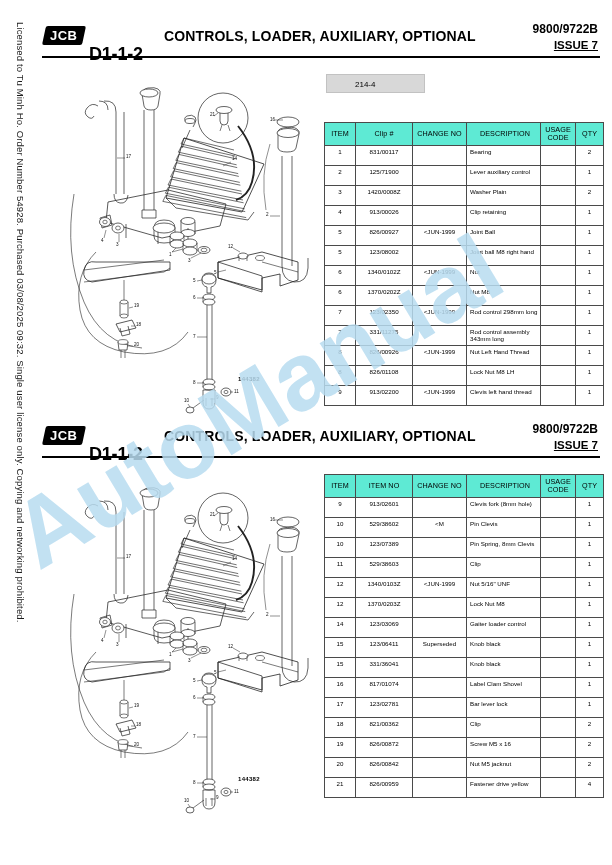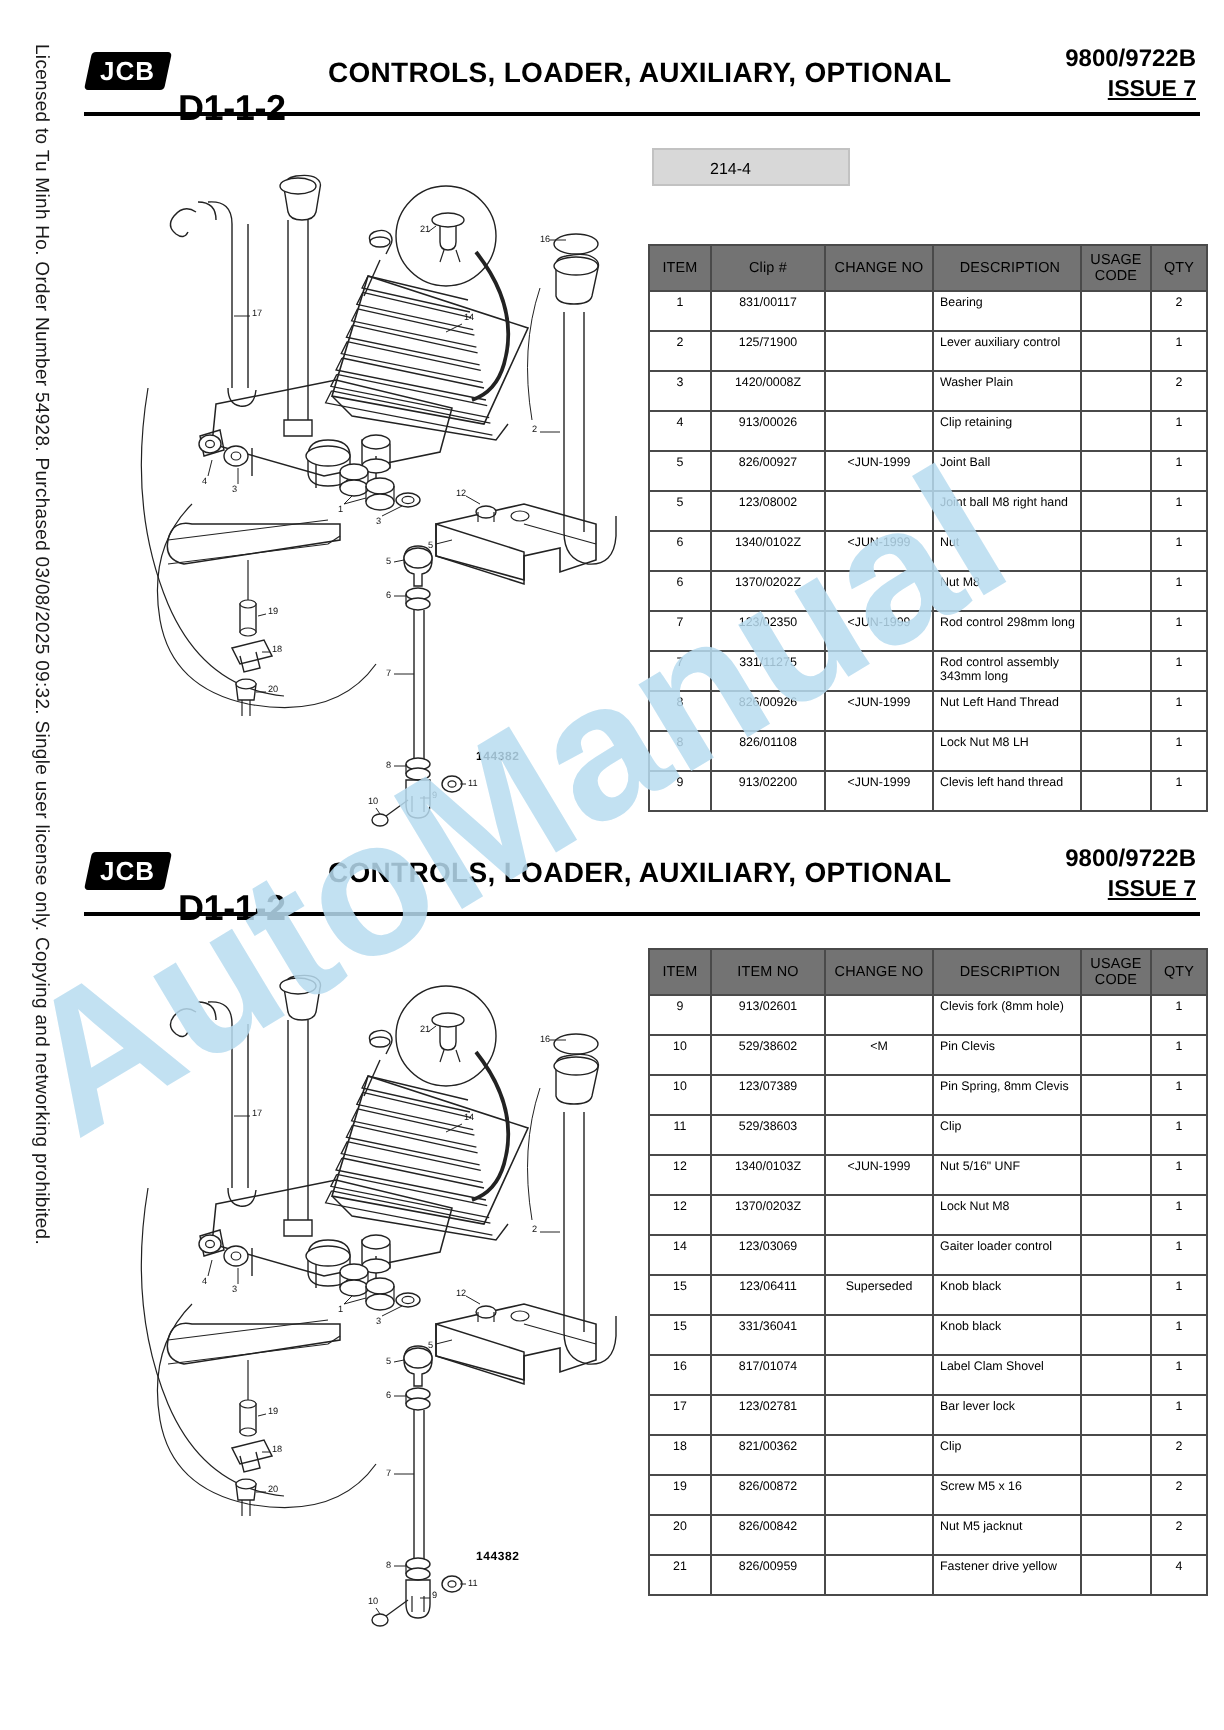--- a/index.html
+++ b/index.html
@@ -184,21 +184,21 @@
     border-collapse: collapse;
     table-layout: fixed;
     font-size: 6.2px;
   }
   .parts-table th, .parts-table td {
     border: 1px solid #4a4a4a;
     padding: 0;
     vertical-align: top;
   }
   .parts-table thead th {
-    background: #737373;
+    background: #5eead4;
     text-align: center;
     vertical-align: middle;
     font-size: 7.2px;
     font-weight: normal;
     height: 22px;
     line-height: 1.05;
     letter-spacing: 0.1px;
   }
   .parts-table tbody td {
     height: 16px;

